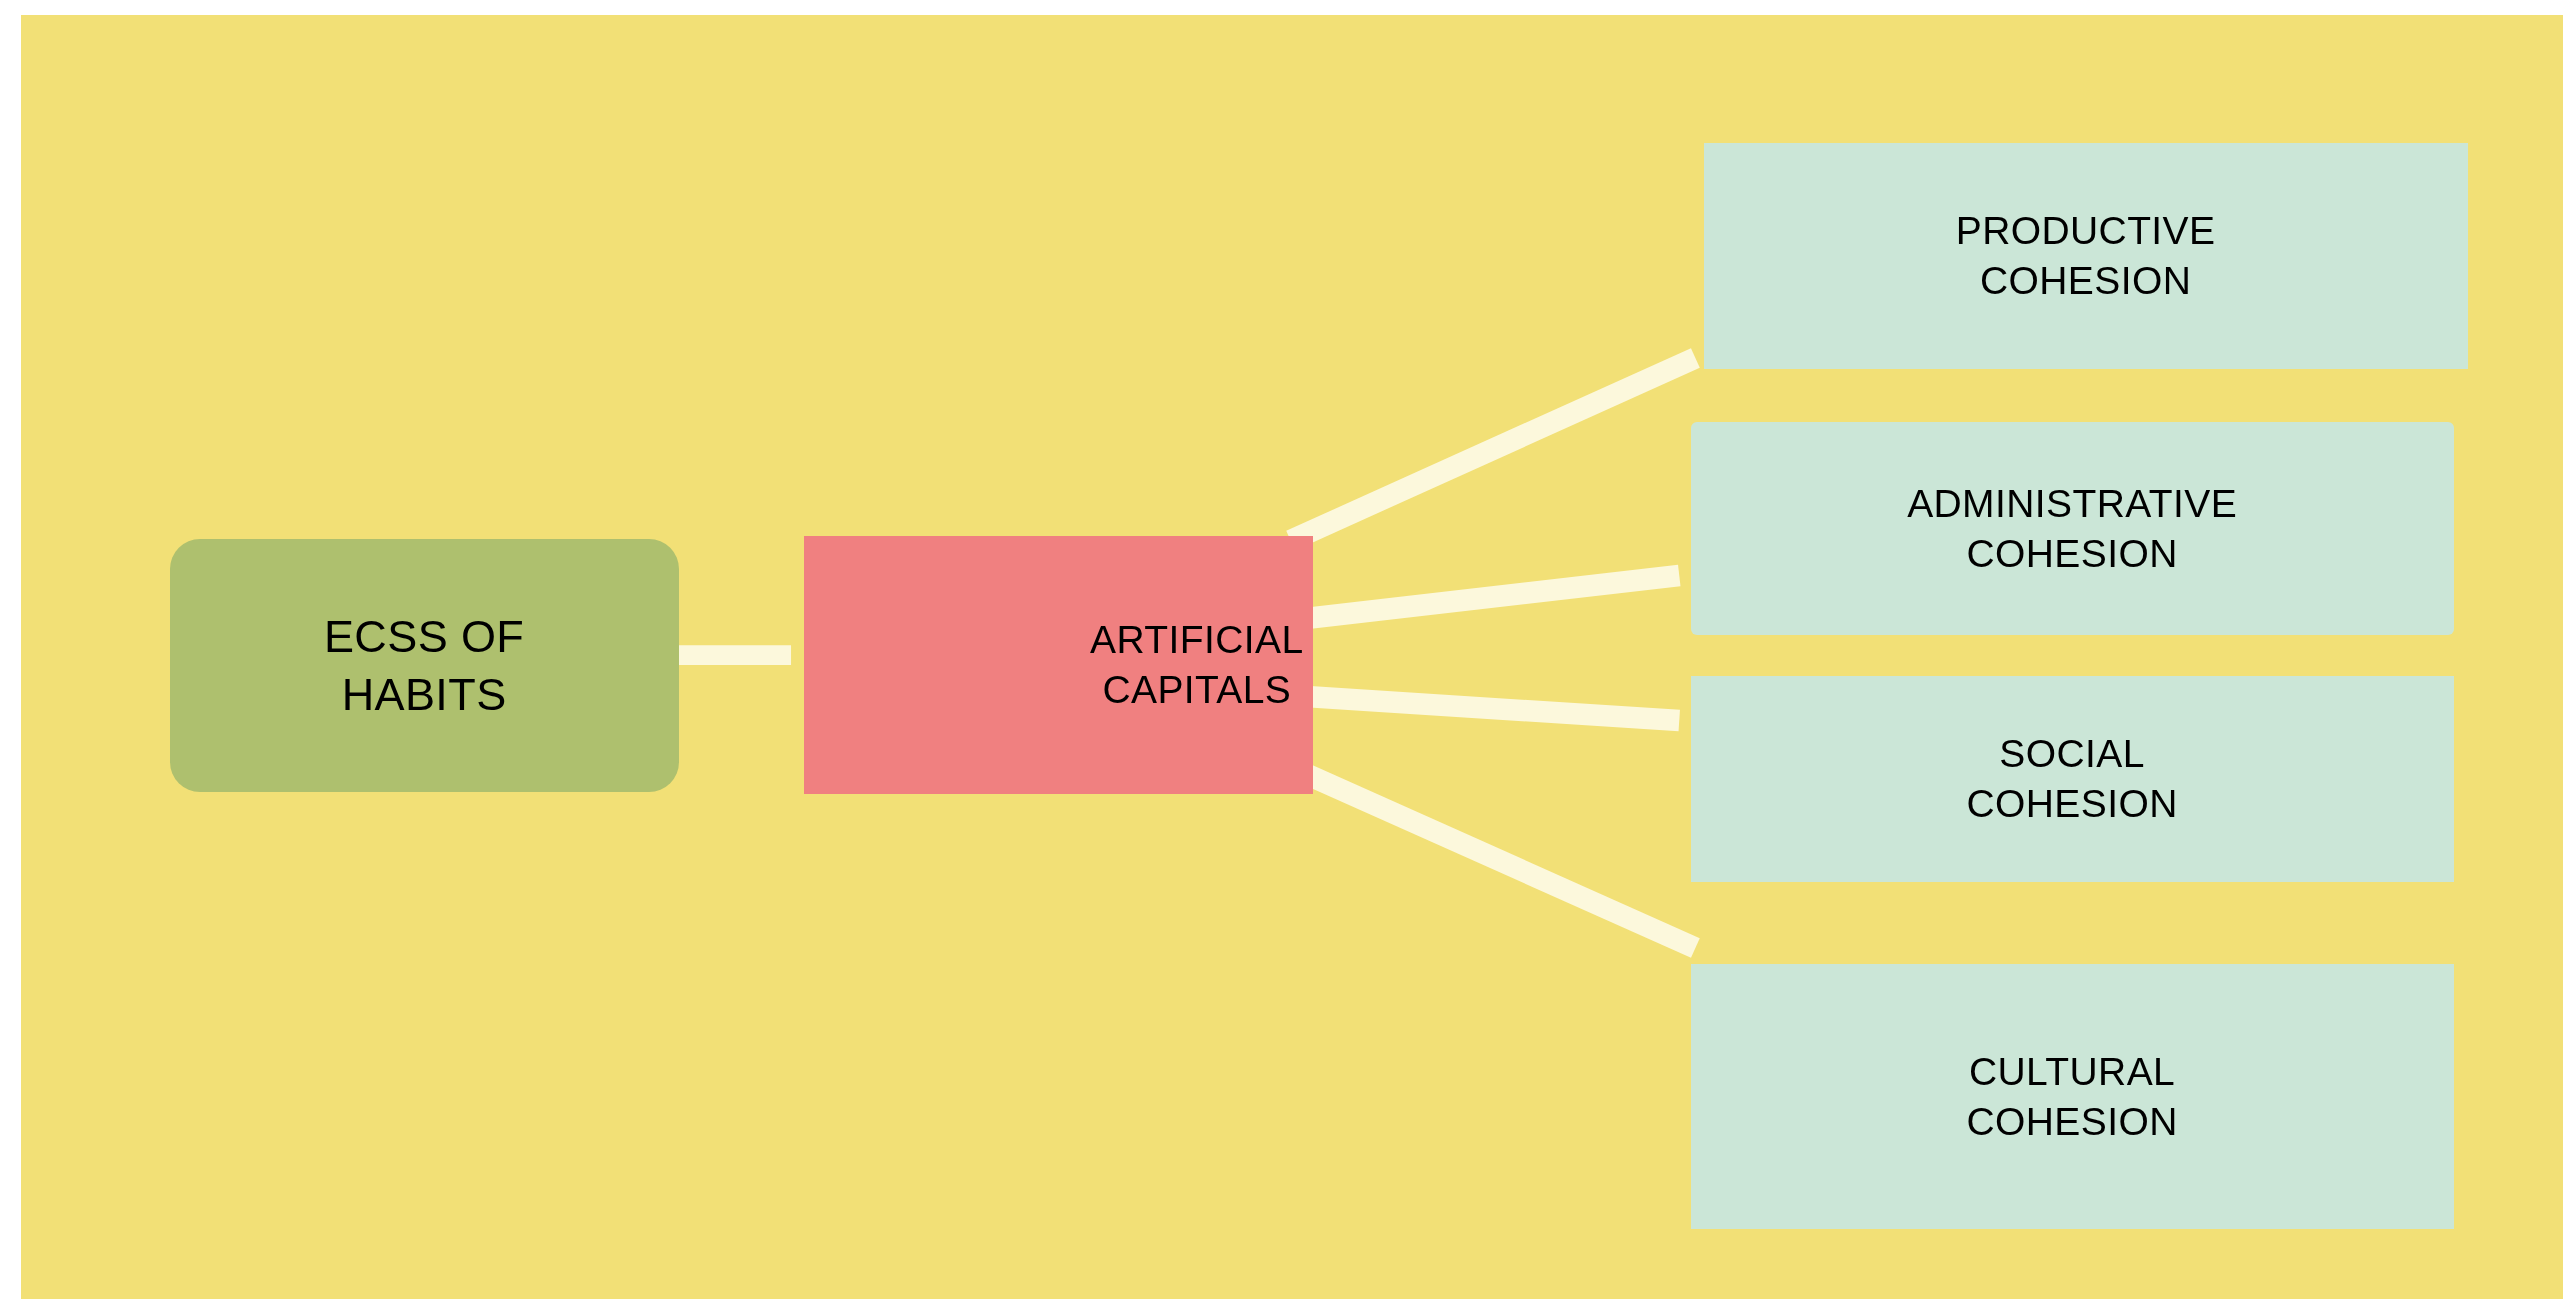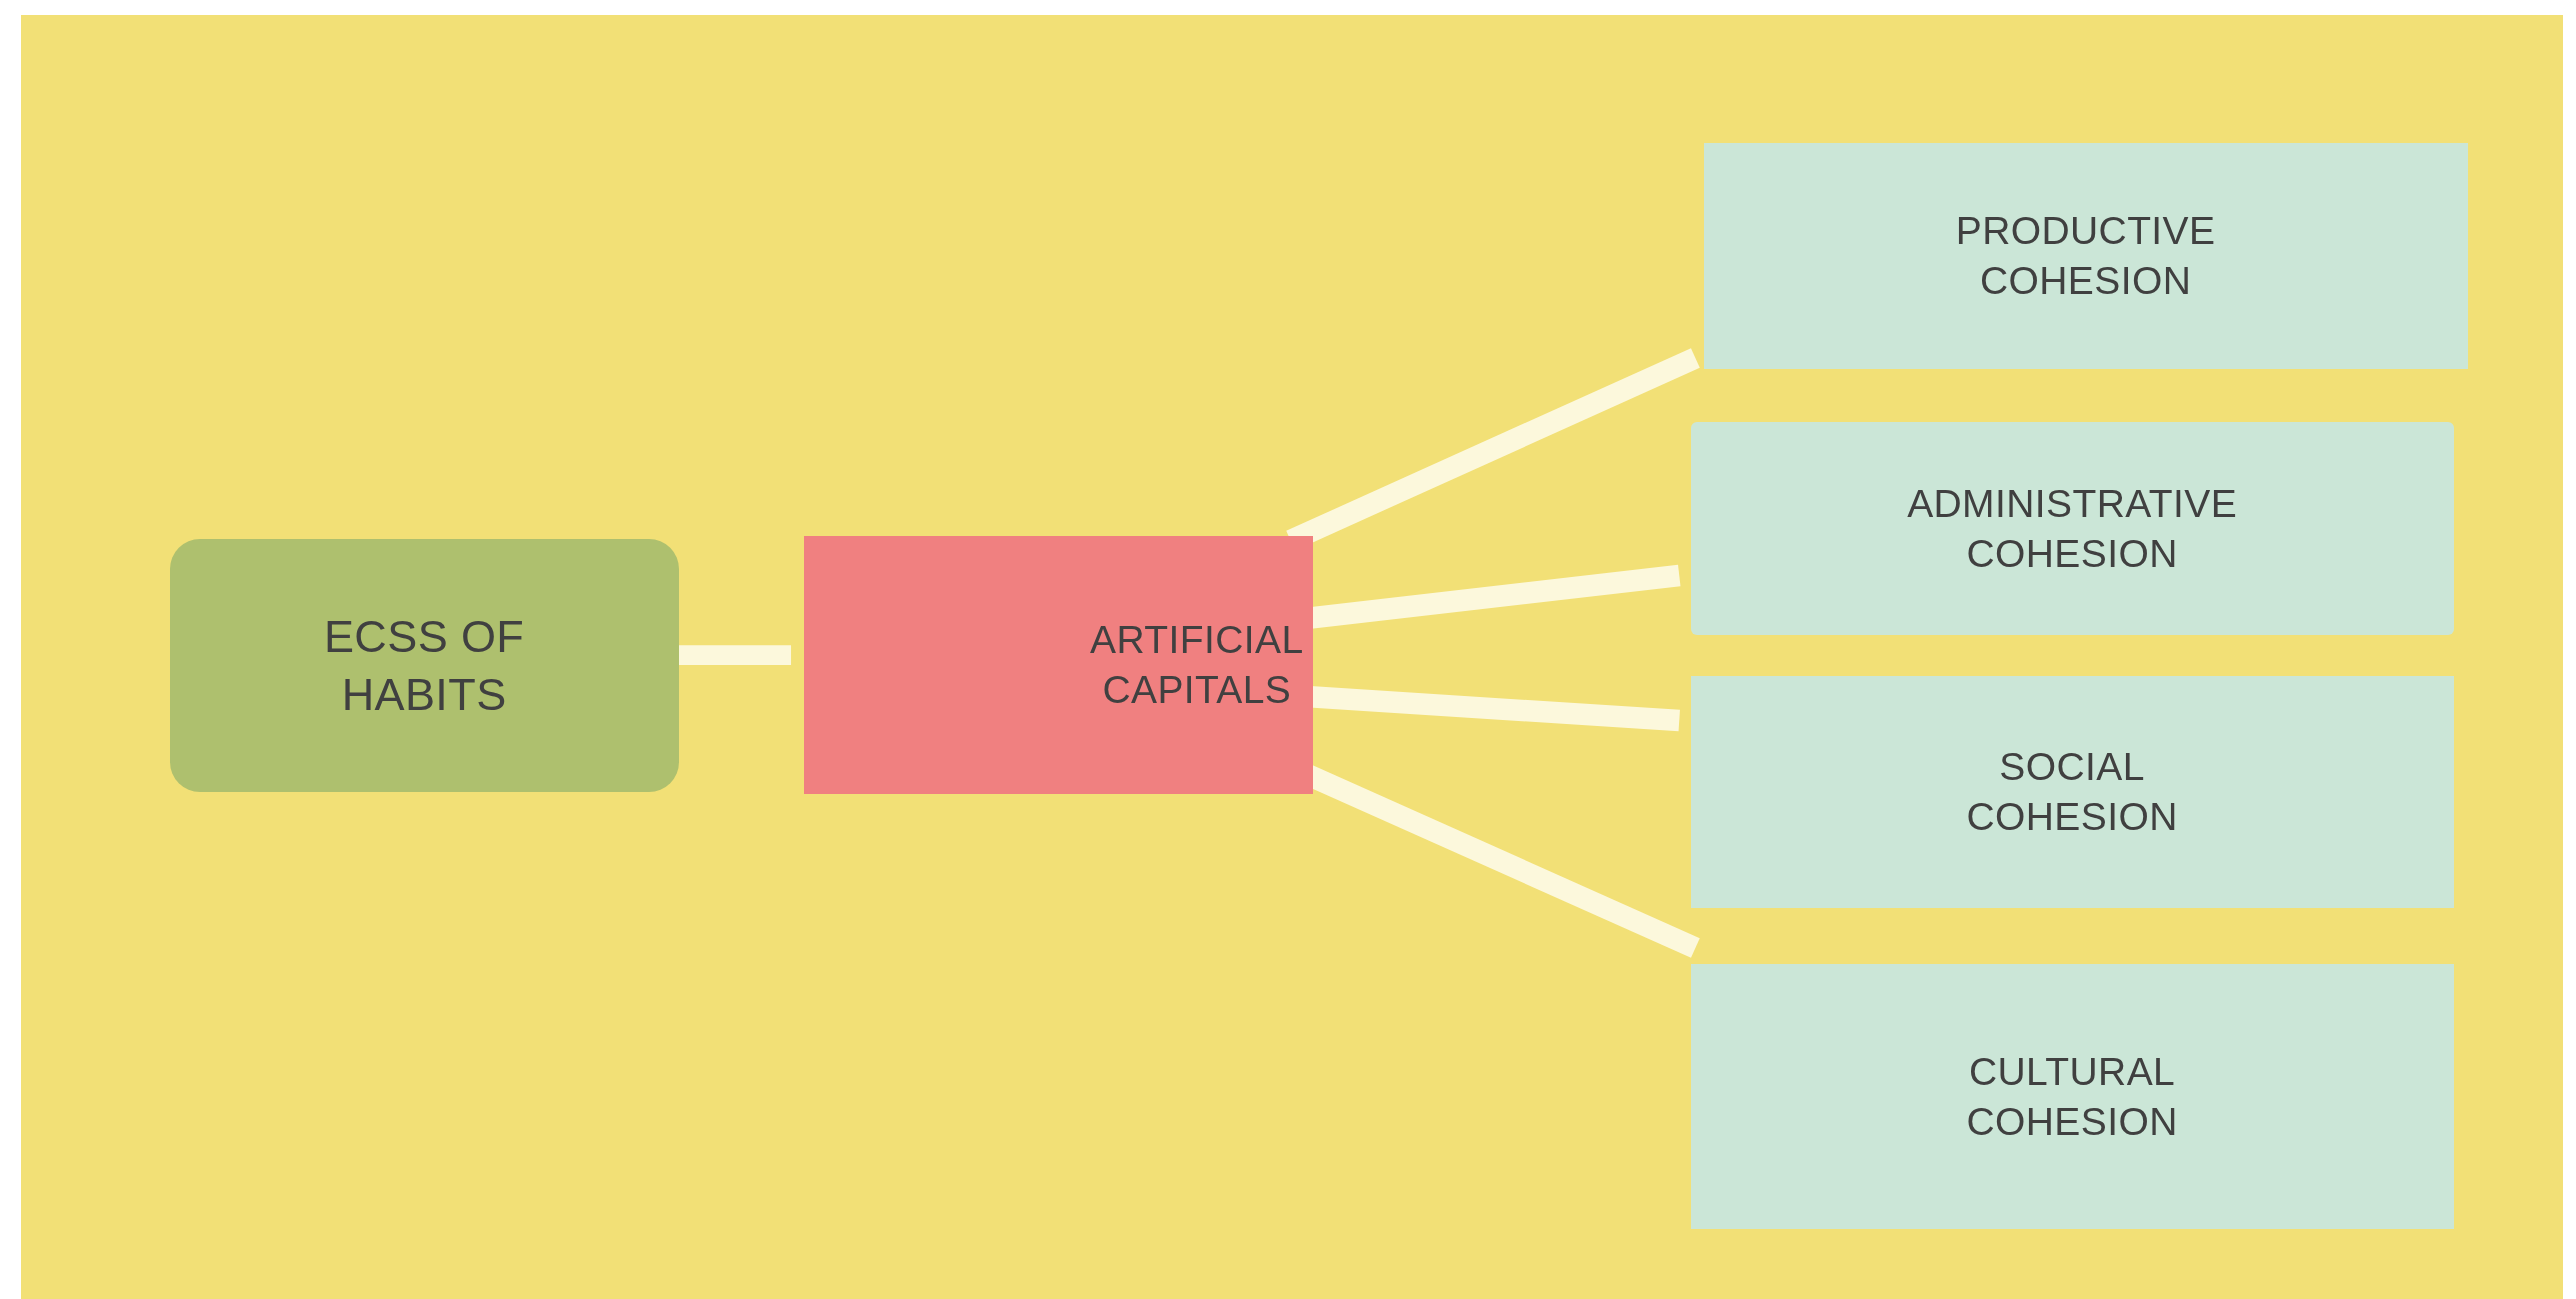--- a/index.html
+++ b/index.html
@@ -25,21 +25,21 @@
     width: 2542px;
     height: 1284px;
     background: #F2E076;
   }
   .node {
     position: absolute;
     display: flex;
     align-items: center;
     justify-content: center;
     text-align: center;
-    color: #404040;
+    color: #000000;
     letter-spacing: 0.4px;
     line-height: 1.28;
     font-weight: 400;
     box-sizing: border-box;
     padding: 3.6px 9px;
     z-index: 5;
   }
   .node .label {
     display: block;
     white-space: pre-line;
@@ -64,21 +64,21 @@
     font-size: 39px;
     justify-content: flex-end;
   }
   
   .node-outcome {
     background: #CBE6D7;
     font-size: 39px;
   }
   #node-outcome-0 { left: 1683px; top: 128px;  width: 764px; height: 226px; }
   #node-outcome-1 { left: 1670px; top: 407px;  width: 763px; height: 213px; border-radius: 6px; }
-  #node-outcome-2 { left: 1670px; top: 661px;  width: 763px; height: 232px; }
+  #node-outcome-2 { left: 1670px; top: 661px;  width: 763px; height: 206px; }
   #node-outcome-3 { left: 1670px; top: 949px; width: 763px; height: 265px; }
 
   #edges {
     position: absolute;
     left: 0;
     top: 0;
     width: 2542px;
     height: 1284px;
     z-index: 2;
     pointer-events: none;

